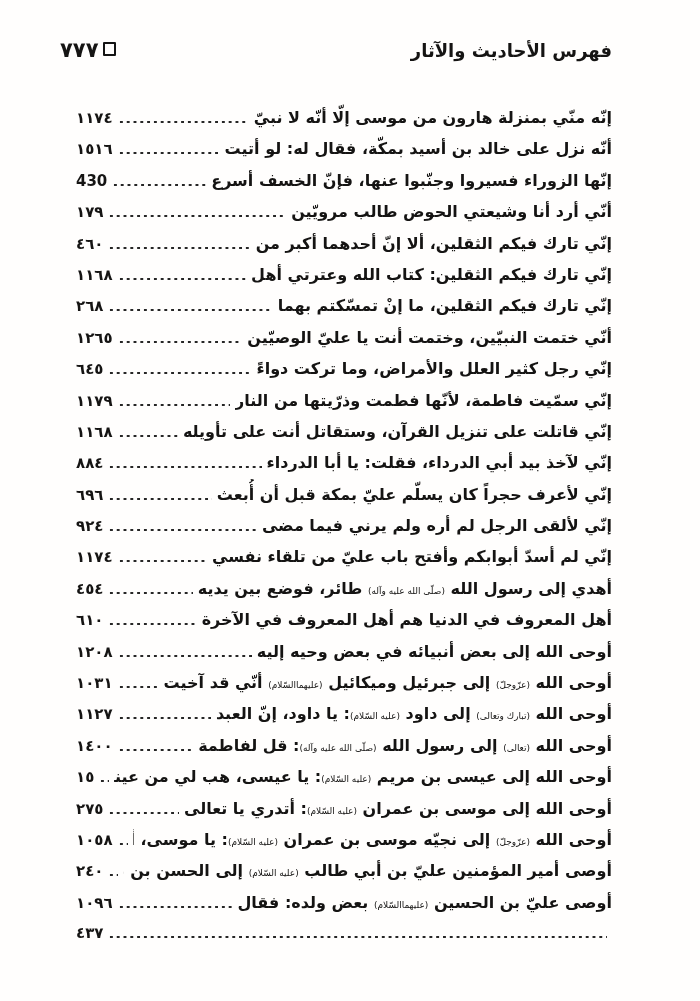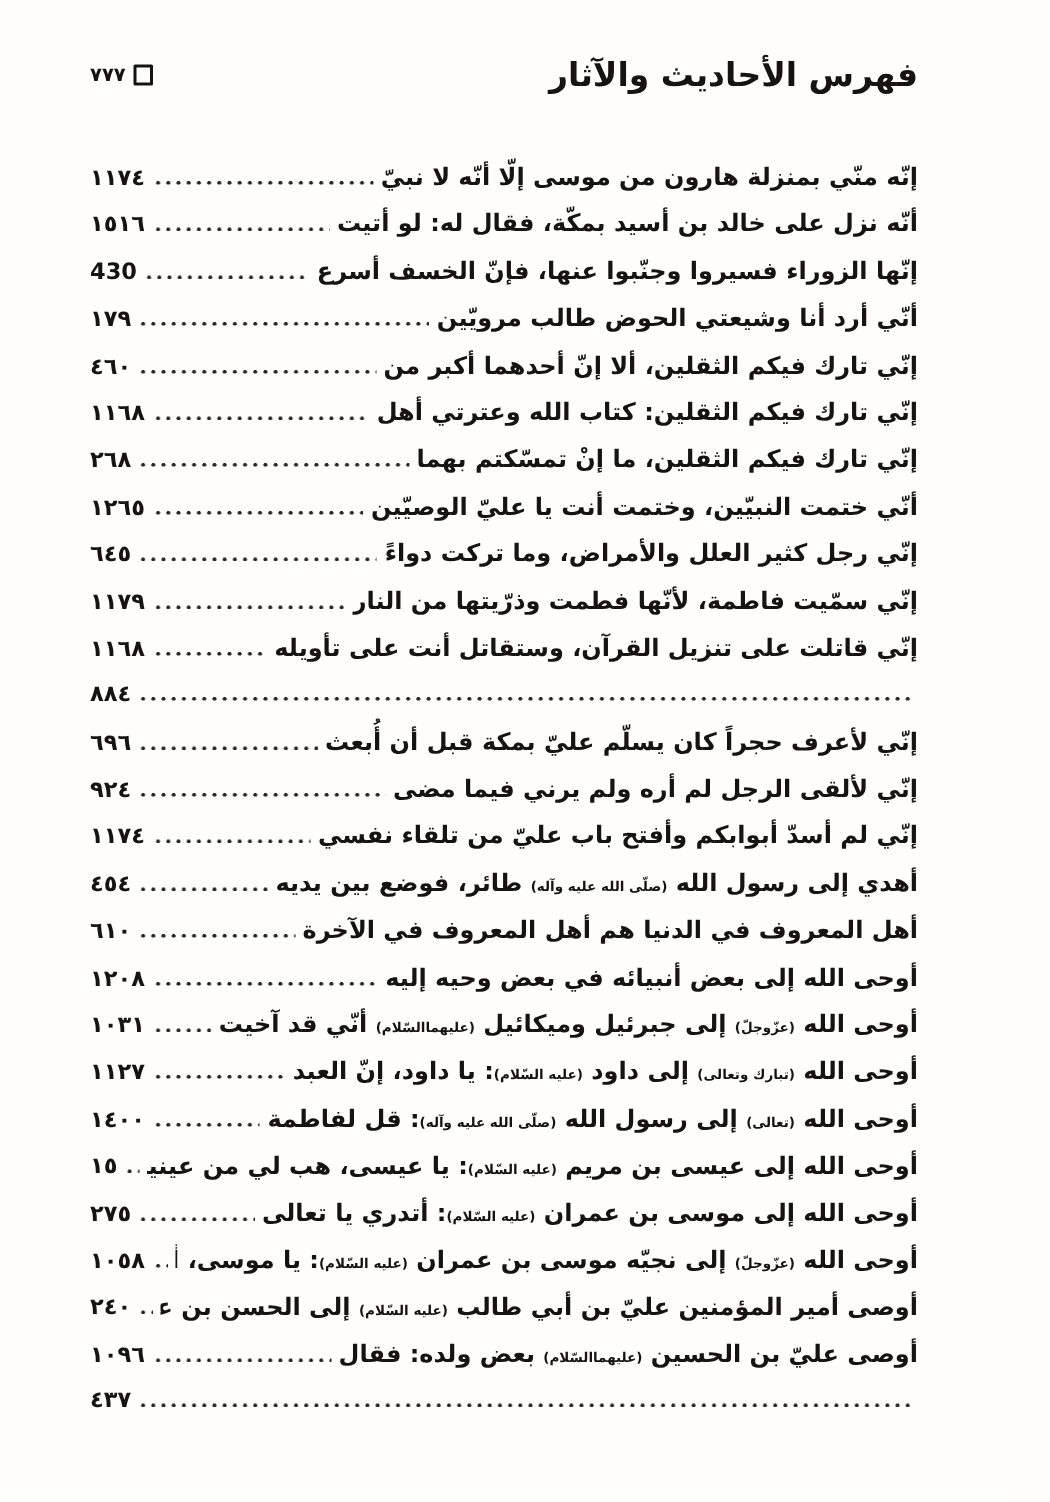--- a/index.html
+++ b/index.html
@@ -22,30 +22,30 @@
     position: absolute;
     top: 38px;
     right: 88px;
     left: 60px;
     display: flex;
     justify-content: space-between;
     align-items: center;
     direction: rtl;
   }
   .title {
-    font-size: 22px;
+    font-size: 18px;
     font-weight: bold;
     letter-spacing: 0;
   }
   .pagenum {
     direction: ltr;
     display: flex;
     align-items: center;
     gap: 5px;
-    font-size: 13px;
+    font-size: 21px;
     font-weight: bold;
   }
   .sq {
     display: inline-block;
     width: 9px;
     height: 10px;
     border: 2px solid #141414;
     border-radius: 1px;
     margin-top: -2px;
   }
@@ -66,38 +66,39 @@
   }
   .entry {
     flex: 0 1 auto;
     min-width: 0;
     overflow: hidden;
     font-size: 16px;
     font-weight: bold;
   }
   .entry .hon {
     font-size: 9px;
-    font-weight: bold;
+    font-weight: normal;
     letter-spacing: -0.2px;
   }
   .dots {
     flex: 1 1 0;
     min-width: 10px;
     height: 4px;
     margin: 0 5px;
     background-image: radial-gradient(circle, #262626 1.15px, transparent 1.5px);
     background-size: 6.8px 4px;
     background-position: 0 1px;
     background-repeat: repeat-x;
   }
   .pg {
     flex: 0 0 auto;
     direction: ltr;
     font-size: 15px;
     font-weight: bold;
+    margin-left: 16px;
   }
 </style>
 </head>
 <body>
 
 <div class="page">
 
   <div class="header">
     <div class="title">فهرس الأحاديث والآثار</div>
     <div class="pagenum">
@@ -167,20 +168,21 @@
     <span class="pg">١١٧٩</span>
   </div>
 
   <div class="row">
     <span class="entry"><span>إنّي قاتلت على تنزيل القرآن، وستقاتل أنت على تأويله</span></span>
     <span class="dots"></span>
     <span class="pg">١١٦٨</span>
   </div>
 
   <div class="row">
+    <span class="entry"><span>إنّي لآخذ بيد أبي الدرداء، فقلت: يا أبا الدرداء</span></span>
     <span class="dots"></span>
     <span class="pg">٨٨٤</span>
   </div>
 
   <div class="row">
     <span class="entry"><span>إنّي لأعرف حجراً كان يسلّم عليّ بمكة قبل أن أُبعث</span></span>
     <span class="dots"></span>
     <span class="pg">٦٩٦</span>
   </div>
 

